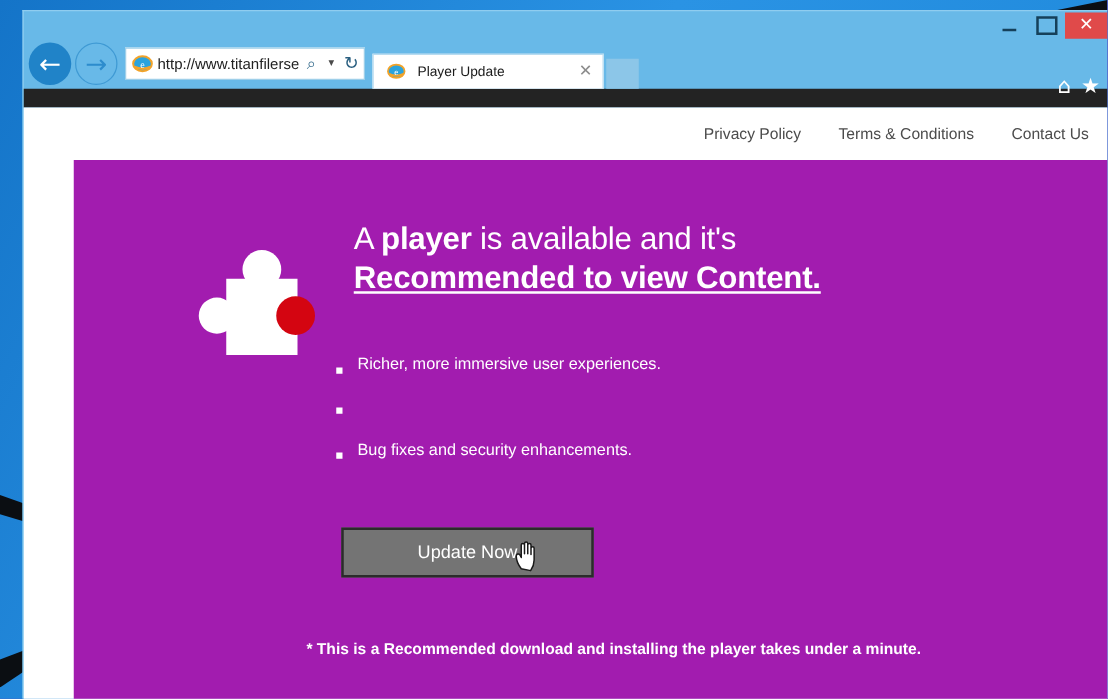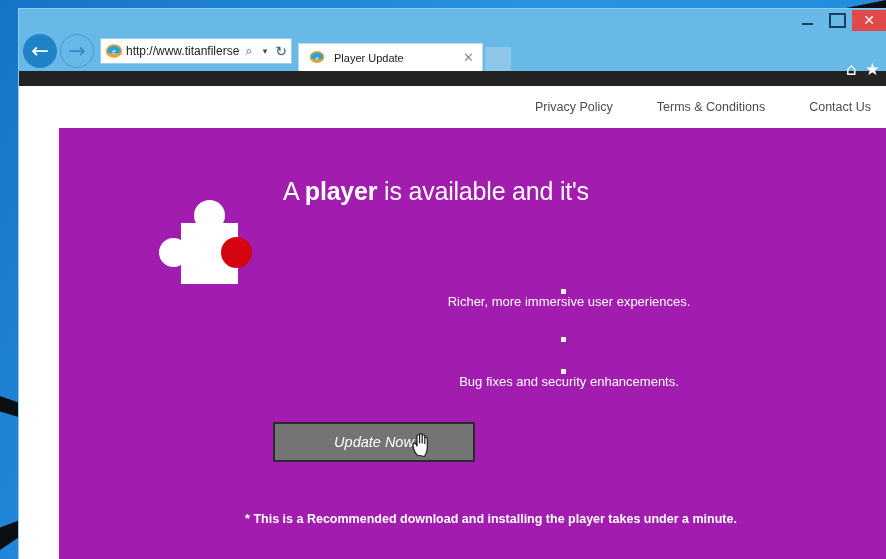--- a/index.html
+++ b/index.html
@@ -109,21 +109,21 @@
   .tbicon { color:#ffffff; font-size:17px; line-height:1; font-family:"DejaVu Sans", sans-serif; }
 
   
   #darkstrip { height:15px; background:#232323; }
   #page {
     position:relative; height:474px; background:#ffffff; overflow:hidden;
   }
 
   #page-nav {
     display:flex; justify-content:flex-end; align-items:center;
-    gap:44px; height:42px; padding-right:15px;
+    gap:30px; height:42px; padding-right:15px;
   }
   .page-link { font-size:12.5px; color:#4c4c4c; cursor:pointer; }
 
   
   #red-panel {
     position:absolute; left:24px; top:42px; right:0px;
     width:864px; height:432px; background:#a21caf;margin-left:16px;
   }
 
   
@@ -141,28 +141,28 @@
   #headline .hl1 { display:block; }
   #headline .hl1 b { font-weight:bold; }
   #headline .hl1 .lite { font-weight:normal; }
   #headline .hl2 {
     display:block; font-weight:bold; text-decoration:underline;
     text-underline-offset:3px;
   }
 
   
   #bullets { position:absolute; left:210px; top:155px; width:600px; }
-  .bullet { display:flex; align-items:center; margin-bottom:21px;flex-direction:column; }
+  .bullet { display:flex; align-items:flex-end; margin-bottom:21px; }
   .bullet-mark {
     width:5px; height:5px; background:#ffffff; margin:6px 12px 0 0; flex:none;
   }
   .bullet-text { color:#ffffff; font-size:13px; line-height:1.2; }
 
   
-  #buttons { position:absolute; left:214px; top:294px; display:flex; gap:20px;font-style:italic; }
+  #buttons { position:absolute; left:214px; top:294px; display:flex; gap:20px; }
   .cta {
     width:202px; height:40px;
     display:flex; align-items:center; justify-content:center;
     font-size:14.5px; cursor:pointer;
   }
   .cta.update { background:#747474; color:#ffffff; border:2px solid #2b2b2b; }
   .cta.install { background:#f7f7f7; color:#3b3b3b; border:2px solid #d8d8d8; }
 
   
   #footnote {
@@ -252,20 +252,21 @@
 
       <div id="logo">
         <div class="pz-top"></div>
         <div class="pz-body"></div>
         <div class="pz-left"></div>
         <div class="pz-notch"></div>
       </div>
 
       <div id="headline">
         <span class="hl1"><span class="lite">A </span><b>player</b><span class="lite"> is available and it's</span></span>
+        <span class="hl2">Recommended to view Content.</span>
       </div>
 
       <div id="bullets">
         <div class="bullet">
           <span class="bullet-mark"></span>
           <span class="bullet-text">Richer, more immersive user experiences.</span>
         </div>
         <div class="bullet">
           <span class="bullet-mark"></span>
         </div>

